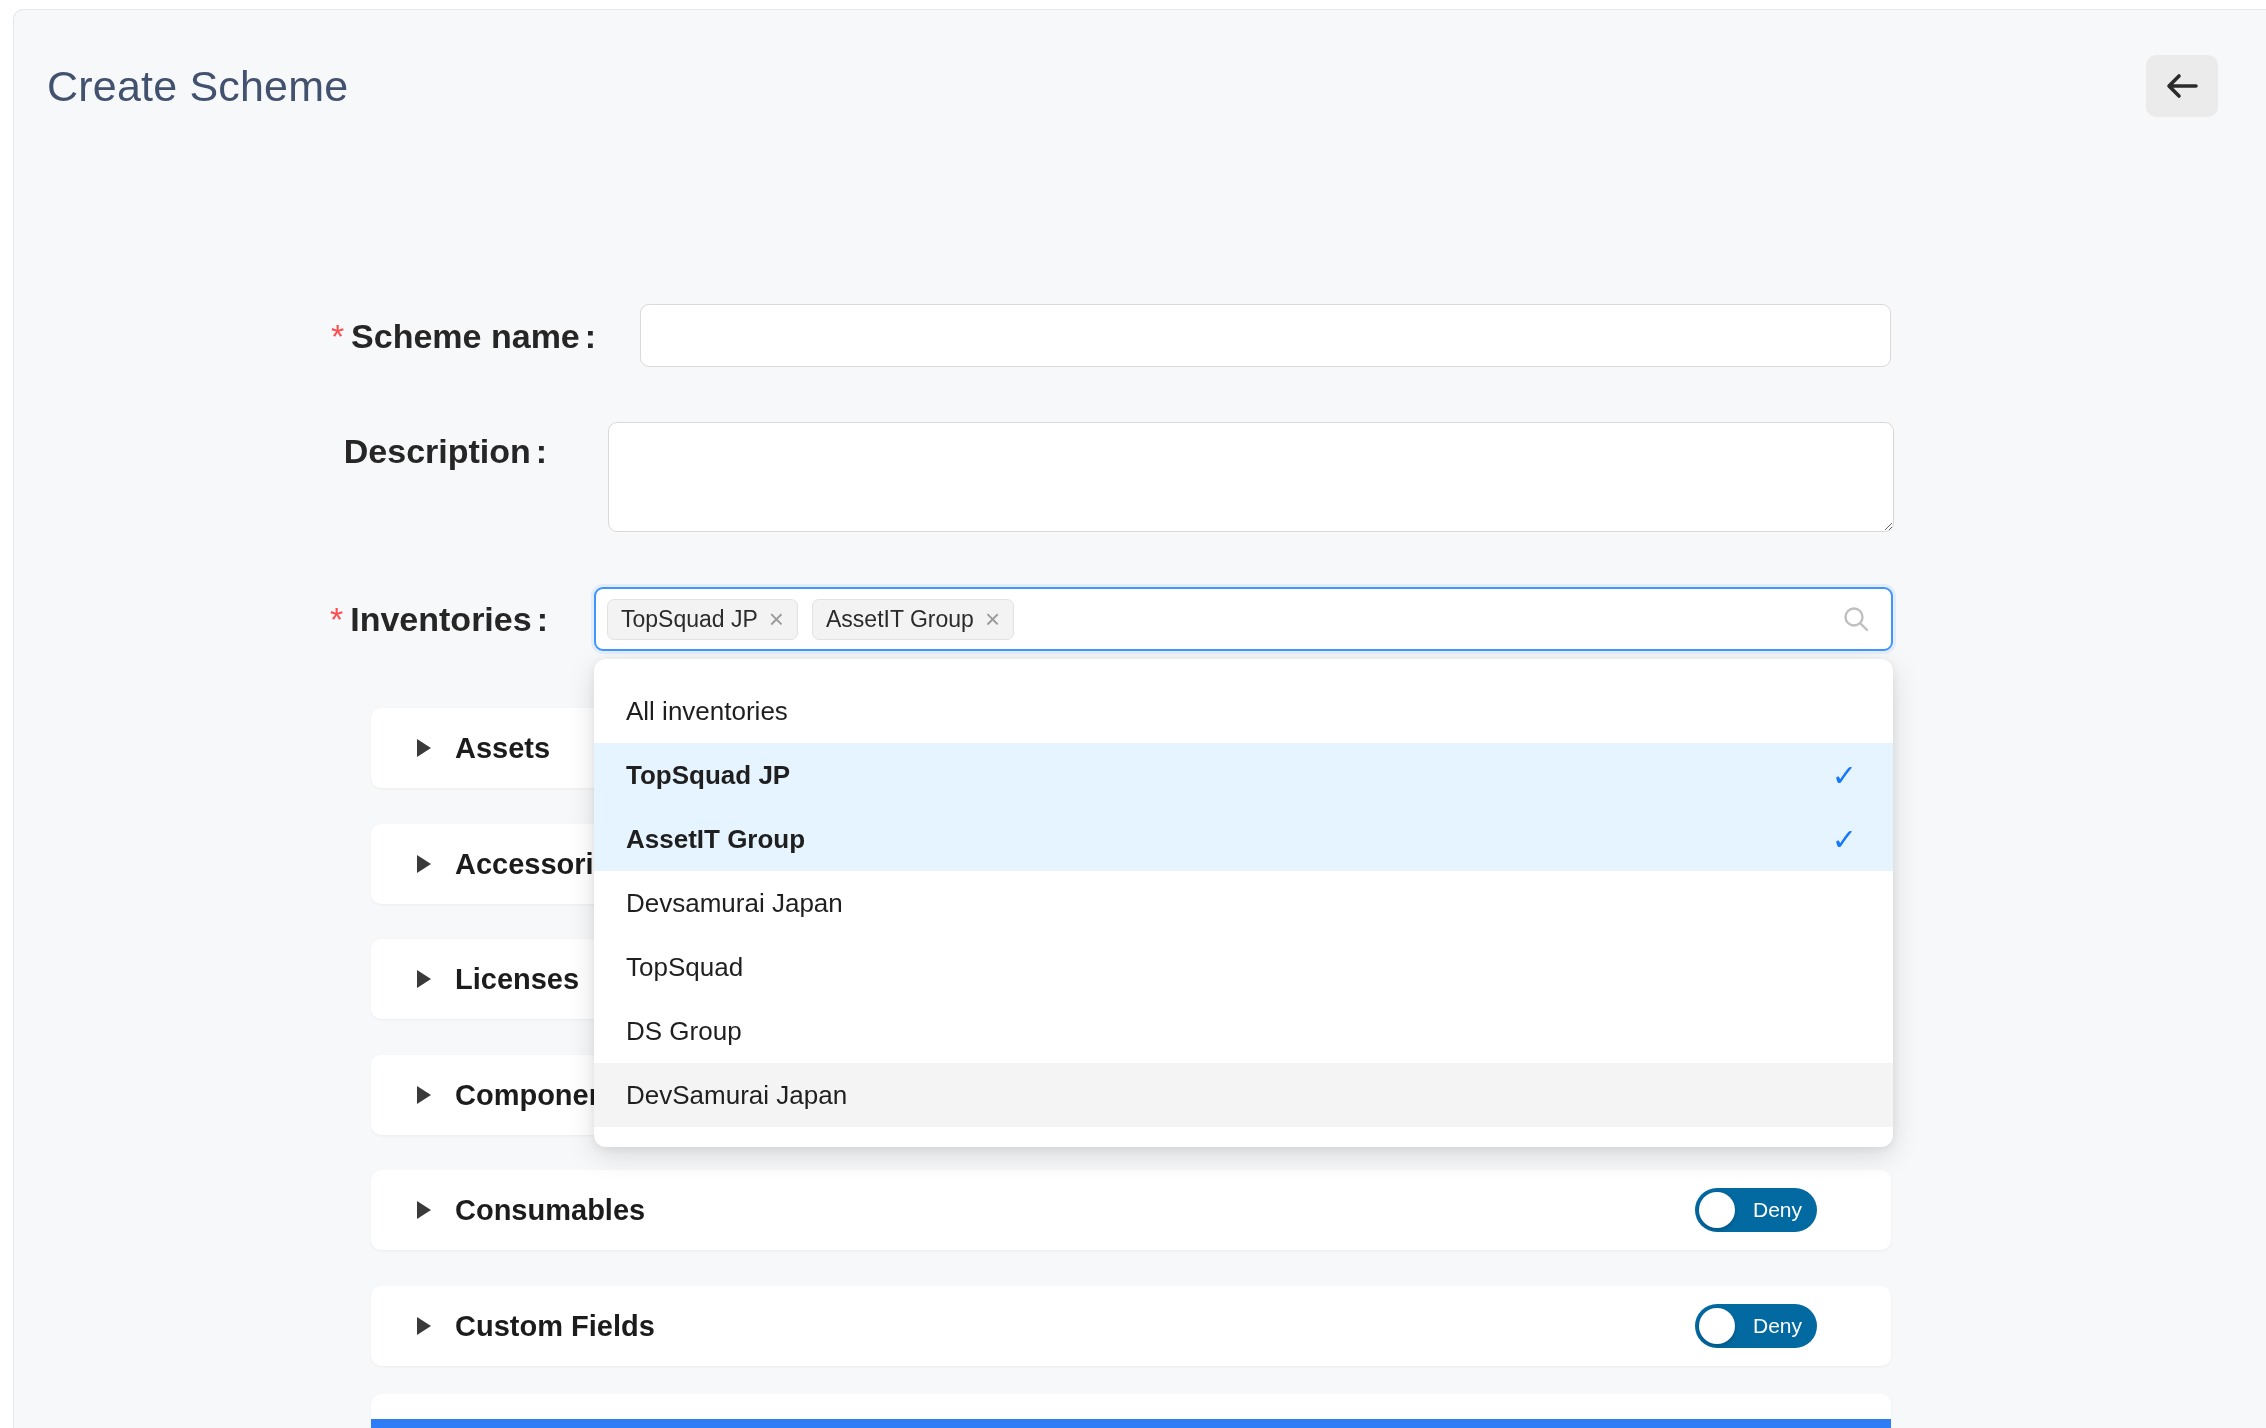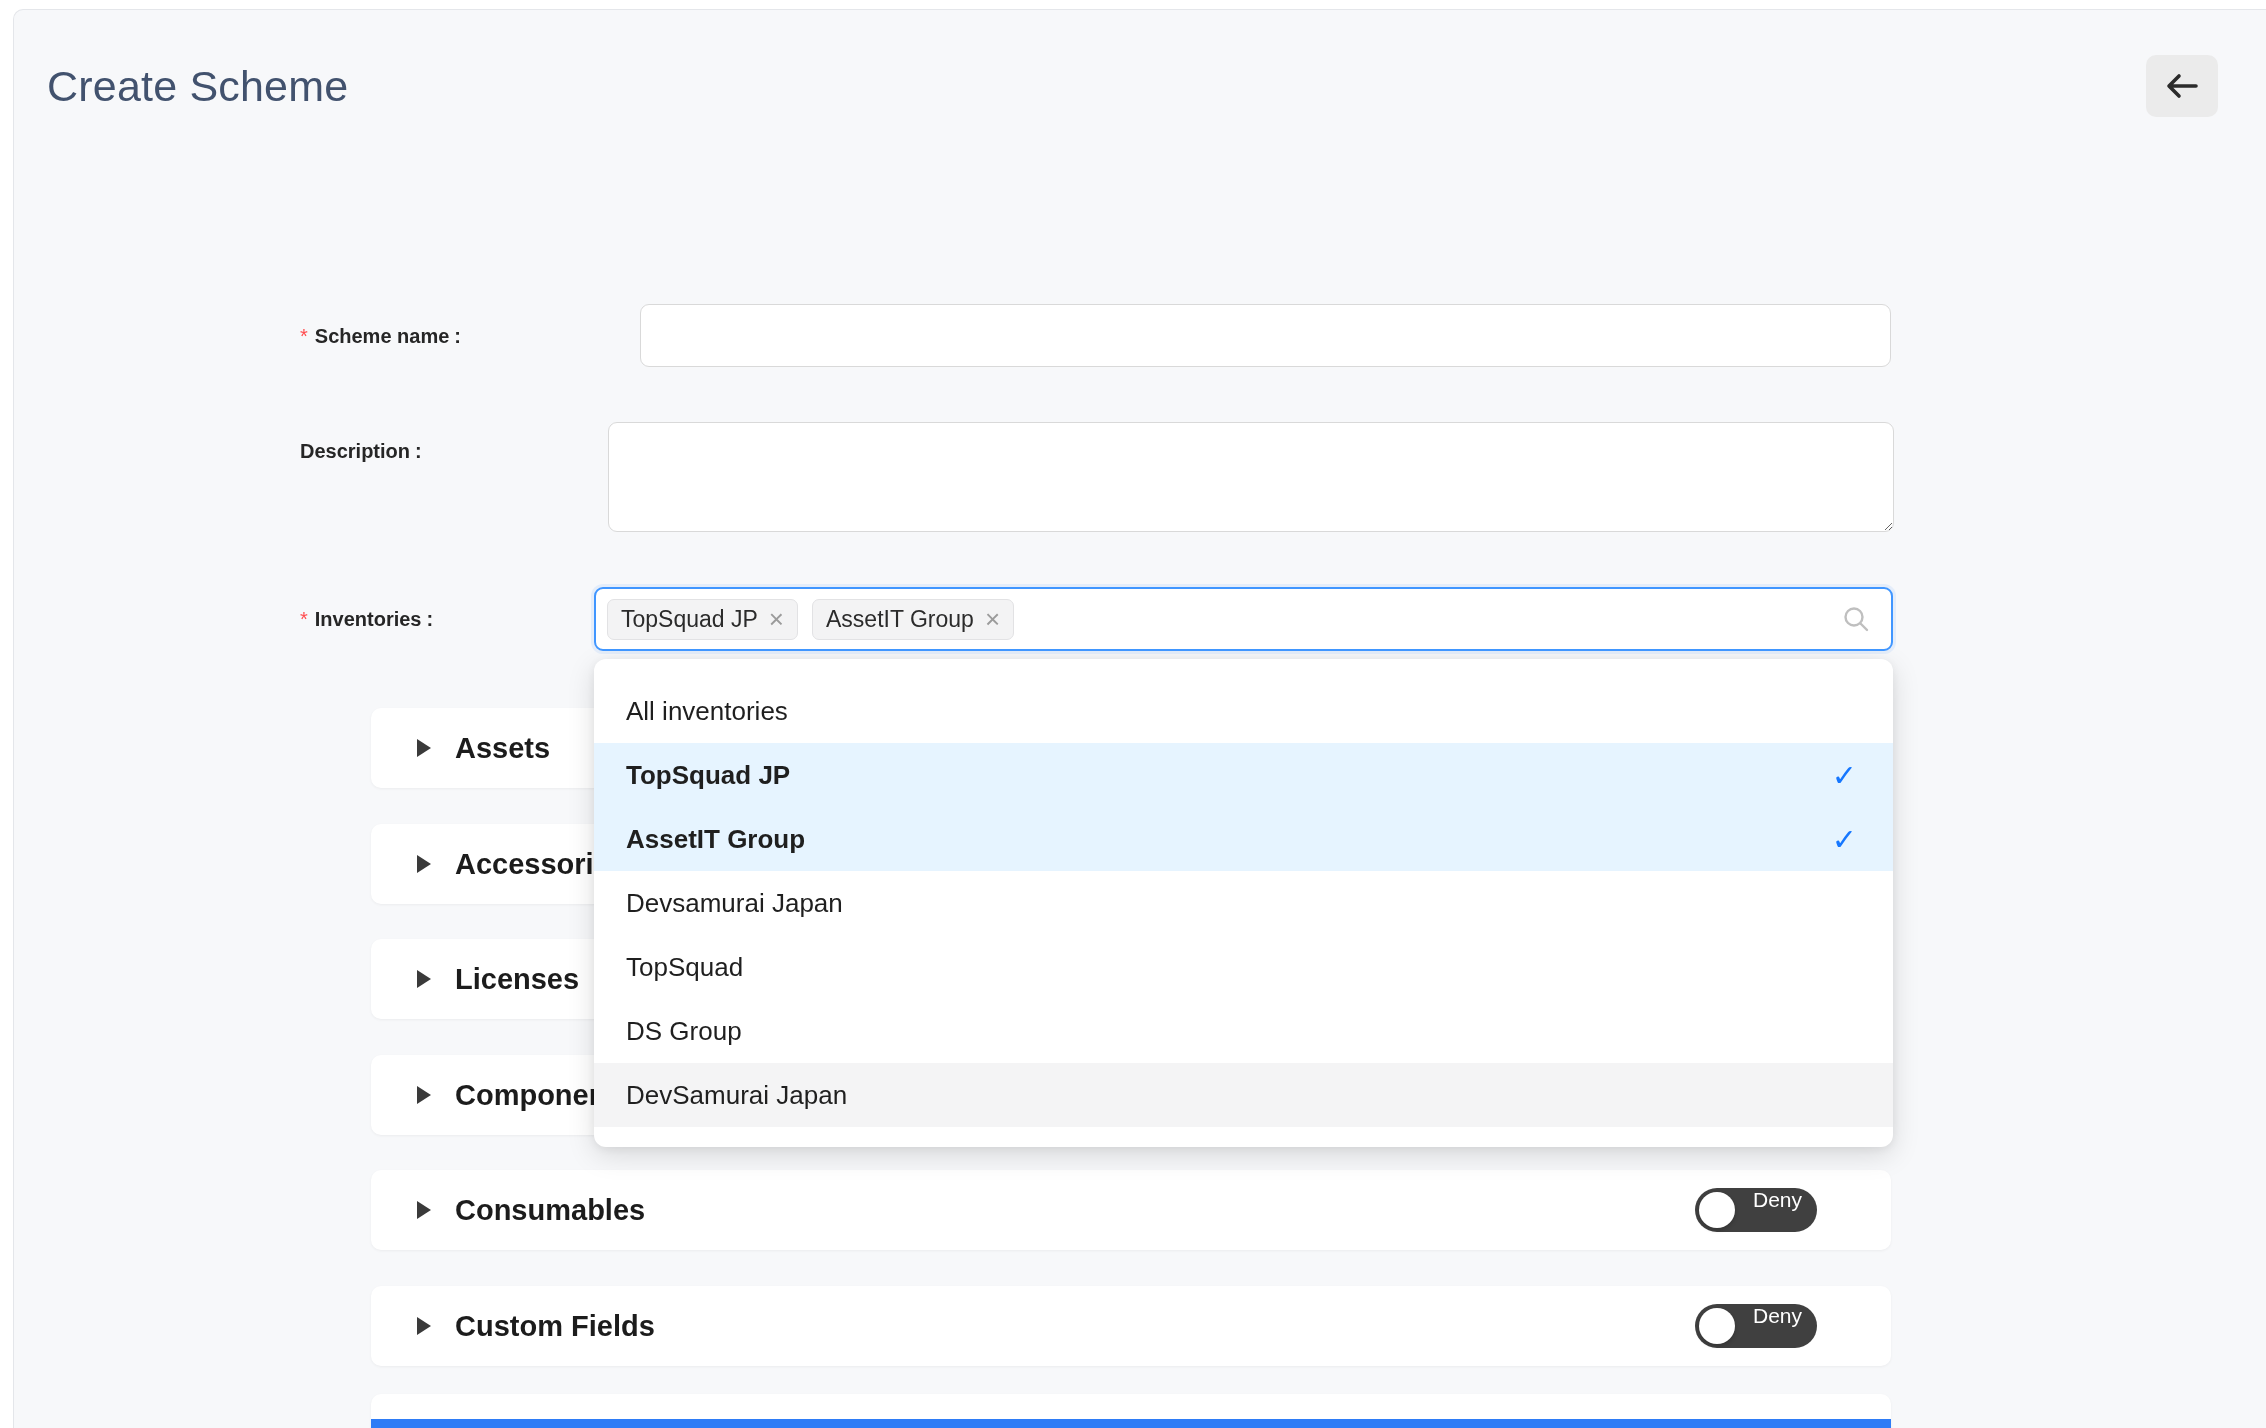--- a/index.html
+++ b/index.html
@@ -21,22 +21,22 @@
     font-size:43px; font-weight:400; color:#42526e; letter-spacing:.2px;
   }
 
   .back-btn {
     position:absolute; left:2146px; top:55px; width:72px; height:62px; z-index:2;
     background:#ebebeb; border:none; border-radius:10px;
     display:flex; align-items:center; justify-content:center; cursor:pointer;
   }
 
   .form-label {
-    position:absolute; z-index:2; font-size:20px; font-weight:700;
-    color:#262626; text-align:left; white-space:nowrap;
+    position:absolute; z-index:2; font-size:34px; font-weight:700;
+    color:#262626; text-align:center; white-space:nowrap;
   }
   .req { color:#ff4d4f; margin-right:7px; font-weight:400; }
   .colon { margin-left:5px; }
   #label-scheme { left:300px; width:327px; top:305px; line-height:62px; }
   #label-desc   { left:300px; width:291px; top:420px; line-height:62px; }
   #label-inv    { left:300px; width:278px; top:588px; line-height:63px; }
 
   .text-input {
     position:absolute; left:640px; top:304px; width:1251px; height:63px; z-index:2;
     border:1px solid #d9d9d9; border-radius:9px; background:#fff;
@@ -86,22 +86,22 @@
     display:flex; align-items:center; padding:0 26px 0 46px; cursor:pointer;
   }
   .caret {
     width:0; height:0; flex:none; margin-right:24px;
     border-left:14px solid #3a3a3a; border-top:9px solid transparent; border-bottom:9px solid transparent;
   }
   .panel-title { font-size:29px; font-weight:700; color:#1c1c1c; white-space:nowrap; }
 
   .switch {
     position:absolute; right:74px; top:50%; transform:translateY(-50%);
-    width:122px; height:44px; border-radius:22px; background:#404040;
-    display:flex; justify-content:flex-end; padding-right:15px; cursor:pointer;
+    width:122px; height:44px; border-radius:22px; background:#0369a1;
+    display:flex; align-items:center; justify-content:flex-end; padding-right:15px; cursor:pointer;
   }
   .knob {
     position:absolute; left:4px; top:4px; width:36px; height:36px; border-radius:50%;
     background:#fff; box-shadow:0 2px 4px rgba(0,0,0,.2);
   }
   .switch-label { color:#fff; font-size:21px; }
 
   .bottom-bar {
     position:absolute; left:371px; top:1419px; width:1520px; height:9px;
     background:#2e7cf6; z-index:2;

